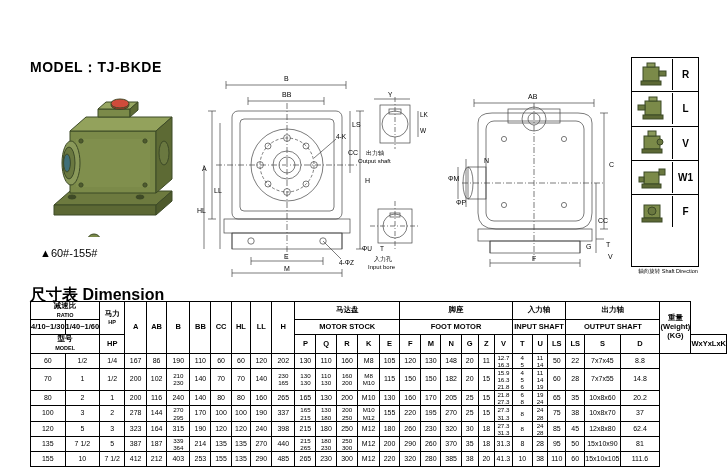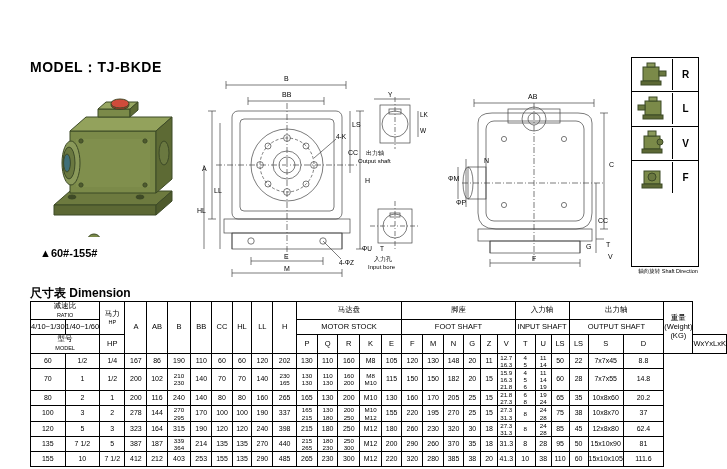--- a/index.html
+++ b/index.html
@@ -13,21 +13,21 @@
   }
   .page{position:relative;width:727px;height:469px;margin-top:29px;}
 
   
   .model-title{
     position:absolute;left:30px;top:30px;
     font-size:14px;font-weight:bold;letter-spacing:.5px;
   }
   .model-caption{
     position:absolute;left:40px;top:218px;
-    font-size:11px;font-weight:bold;text-align:center;
+    font-size:11px;font-weight:normal;text-align:center;
   }
 
   
   .gearbox{position:absolute;left:36px;top:58px;width:150px;height:150px;}
   
   .panel{position:absolute;border:0;}
 
   
   .dir-col{
     position:absolute;left:631px;top:28px;width:66px;height:208px;
@@ -46,41 +46,41 @@
   .dir-label{
     flex:1;text-align:center;font-size:10px;font-weight:bold;
   }
   .dir-note{
     position:absolute;left:628px;top:238px;width:80px;
     font-size:5.5px;text-align:center;line-height:1.5;
   }
 
   
   .dim-head{
-    position:absolute;left:30px;top:256px;font-size:12px;font-weight:bold;
+    position:absolute;left:30px;top:256px;font-size:16px;font-weight:bold;
   }
   .unit{
     position:absolute;right:30px;top:258px;font-size:8px;
   }
   table.dim{
     position:absolute;left:30px;top:272px;
     border-collapse:collapse;
     font-size:7px;
     table-layout:fixed;
   }
   table.dim th, table.dim td{
     border:1px solid #000;
     text-align:center;
     vertical-align:middle;
     padding:0;
     line-height:1.15;
     font-weight:normal;
     height:14px;
   }
-  table.dim th{font-weight:normal;font-size:7.5px;}
+  table.dim th{font-weight:bold;font-size:7.5px;}
   .grp{font-size:8px;font-weight:bold;}
   .tiny{font-size:5.5px;}
   .two-line{line-height:1.05;font-size:6.2px;}
   td.bold{font-weight:bold;}
 </style>
 </head>
 <body>
 
 <div class="page">
 
@@ -312,20 +312,31 @@
           <rect x="7" y="19" width="20" height="4" fill="#5c6834" stroke="#3d4a27"></rect>
           <rect x="13" y="1" width="8" height="5" fill="#8a995a" stroke="#3d4a27"></rect>
           <circle cx="25" cy="12" r="3" fill="#6a7840" stroke="#3d4a27"></circle>
         </svg>
       </div>
       <div class="dir-label">V</div>
     </div>
     <div class="dir-row">
       <div class="dir-thumb">
         <svg width="34" height="26" viewBox="0 0 34 26">
+          <rect x="9" y="7" width="15" height="12" fill="#7b8a49" stroke="#3d4a27"></rect>
+          <rect x="7" y="19" width="19" height="4" fill="#5c6834" stroke="#3d4a27"></rect>
+          <rect x="24" y="4" width="6" height="6" fill="#6a7840" stroke="#3d4a27"></rect>
+          <rect x="4" y="12" width="5" height="5" fill="#6a7840" stroke="#3d4a27"></rect>
+        </svg>
+      </div>
+      <div class="dir-label">W1</div>
+    </div>
+    <div class="dir-row">
+      <div class="dir-thumb">
+        <svg width="34" height="26" viewBox="0 0 34 26">
           <rect x="9" y="6" width="16" height="13" fill="#7b8a49" stroke="#3d4a27"></rect>
           <rect x="7" y="19" width="20" height="4" fill="#5c6834" stroke="#3d4a27"></rect>
           <circle cx="17" cy="12" r="4" fill="#6a7840" stroke="#3d4a27"></circle>
         </svg>
       </div>
       <div class="dir-label">F</div>
     </div>
   </div>
   <div class="dir-note">轴向旋转 Shaft Direction</div>
 
@@ -381,21 +392,21 @@
       <th colspan="6" class="grp">脚座</th>
       <th colspan="3" class="grp">入力轴</th>
       <th colspan="3" class="grp">出力轴</th>
       <th rowspan="3" class="tiny">重量<br>(Weight)<br>(KG)</th>
     </tr>
 
     <tr>
       <th class="tiny">4/10~1/30</th>
       <th class="tiny">1/40~1/60</th>
       <th colspan="5" class="tiny">MOTOR STOCK</th>
-      <th colspan="6" class="tiny">FOOT SHAFT</th>
+      <th colspan="6" class="tiny">FOOT MOTOR</th>
       <th colspan="3" class="tiny">INPUT SHAFT</th>
       <th colspan="3" class="tiny">OUTPUT SHAFT</th>
     </tr>
 
     <tr>
       <th colspan="2" class="grp">型号<br><span class="tiny">MODEL</span></th>
       <th>HP</th>
       <th>P</th>
       <th>Q</th>
       <th>R</th>

